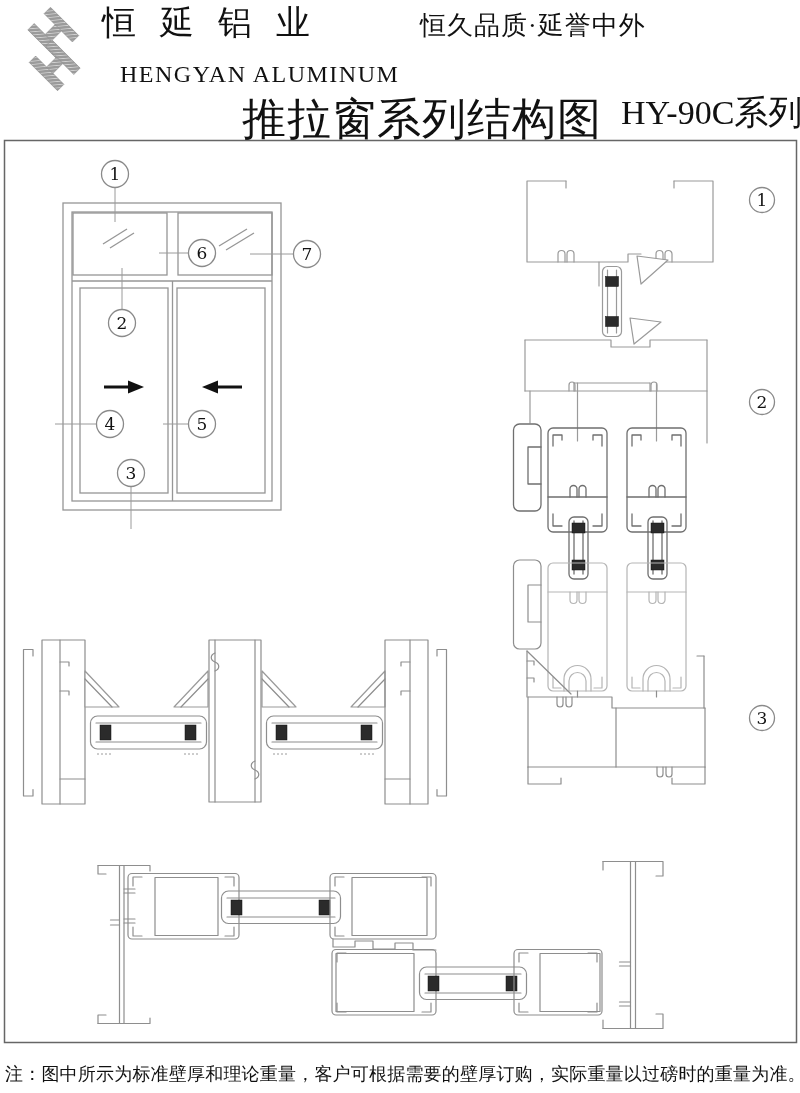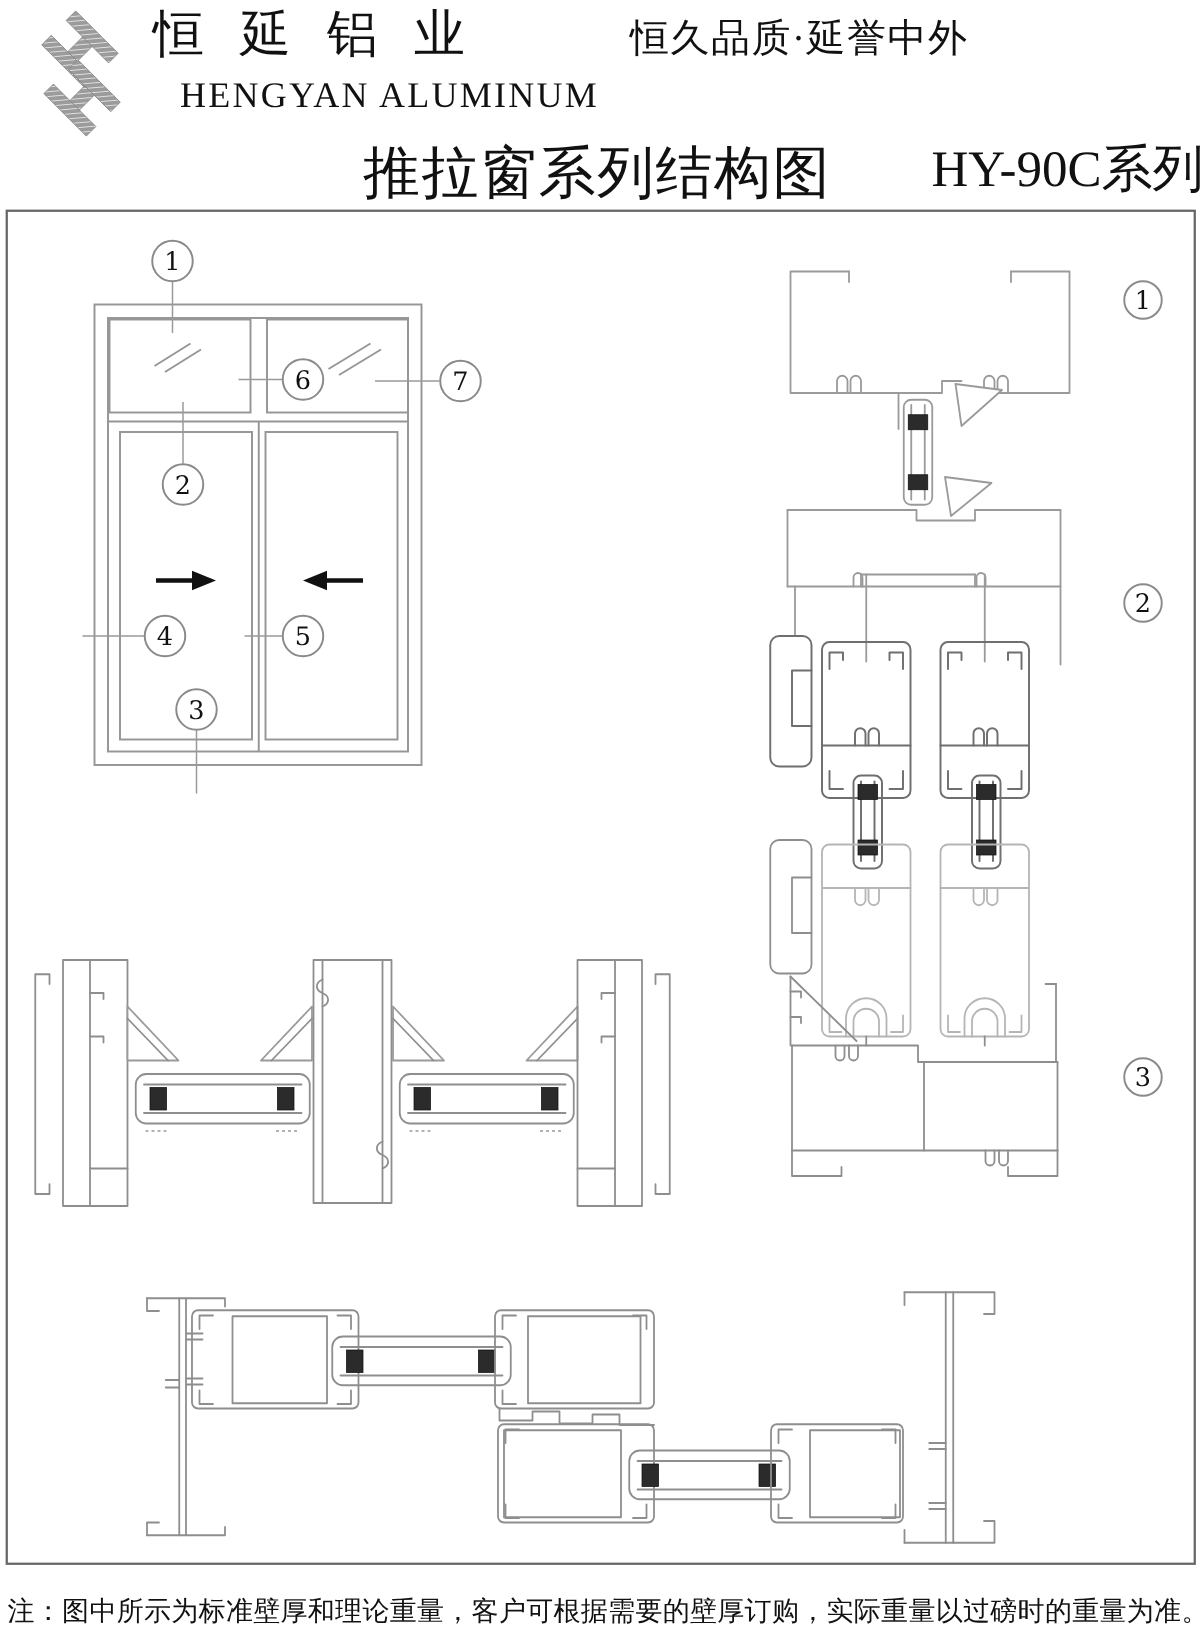--- a/index.html
+++ b/index.html
@@ -1,22 +1,22 @@
 <!DOCTYPE html>
 <html><head>
 <meta charset="utf-8">
 <style>
   html,body{margin:0;padding:0;background:#fff;}
   body{width:800px;height:1093px;position:relative;overflow:hidden;
        font-family:"Liberation Serif","DejaVu Serif",serif;color:#111;}
   .abs{position:absolute;white-space:nowrap;}
   #company-cn{left:102px;top:0;font-size:34px;letter-spacing:24px;}
-  #company-en{left:120px;top:51px;font-size:24px;letter-spacing:1.5px;}
+  #company-en{left:120px;top:61px;font-size:24px;letter-spacing:1.5px;}
   #slogan{left:420px;top:8px;font-size:26px;letter-spacing:1px;}
-  #title{left:242px;top:90px;font-size:38px;letter-spacing:1px;font-family:Liberation Mono, monospace;}
+  #title{left:242px;top:90px;font-size:44px;letter-spacing:1px;font-family:Liberation Mono, monospace;}
   #series{left:610px;top:90px;font-size:34px;margin-left:11px;}
   #note{left:5px;top:1062px;font-size:18px;letter-spacing:0.2px;}
   svg{display:block;}
   #sheet{position:absolute;left:0;top:0;}
   .ln{fill:none;stroke:#8e8e8e;stroke-width:1.2;stroke-linecap:round;stroke-linejoin:round;}
   .lnt{fill:none;stroke:#9a9a9a;stroke-width:1.2;stroke-linecap:round;stroke-linejoin:round;}
   .lnd{fill:none;stroke:#6f6f6f;stroke-width:1.3;stroke-linecap:round;stroke-linejoin:round;}
   .lnl{fill:none;stroke:#b5b5b5;stroke-width:1.2;stroke-linecap:round;stroke-linejoin:round;}
   .lne{fill:none;stroke:#969696;stroke-width:1.3;}
   .wedge{fill:#ffffff;stroke:#9a9a9a;stroke-width:1.2;stroke-linejoin:round;}

